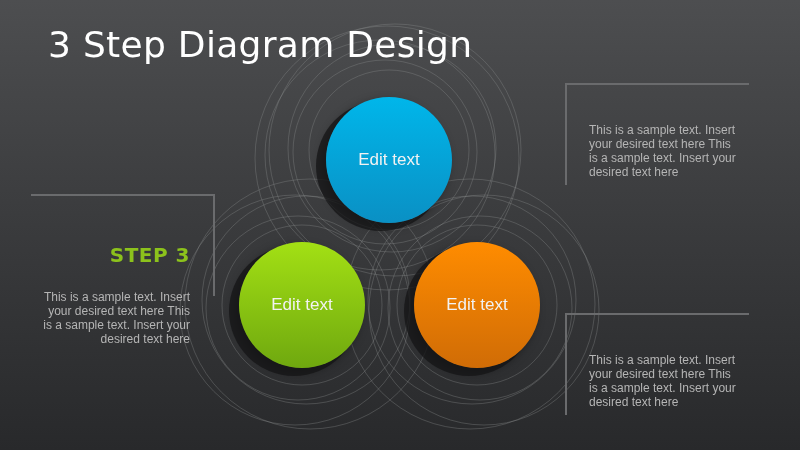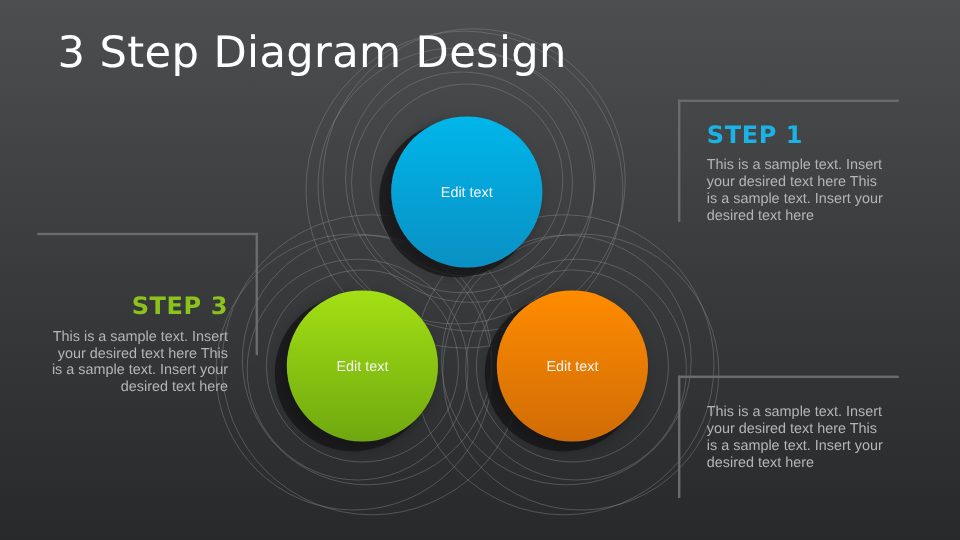--- a/index.html
+++ b/index.html
@@ -9,35 +9,35 @@
       font-family: "DejaVu Sans", sans-serif;
     }
     .title {
       position: absolute; left: 48px; top: 24px;
       font-size: 36px; color: #ffffff; font-weight: normal; letter-spacing: 0.3px;
     }
     .rings { position: absolute; left: 0; top: 0; width: 800px; height: 450px; }
     .circle {
       position: absolute; width: 126px; height: 126px; border-radius: 50%;
       display: flex; align-items: center; justify-content: center;
-      color: #f2f2f2; font-family: "Liberation Sans", sans-serif; font-size: 12px;
+      color: #f2f2f2; font-family: "Liberation Sans", sans-serif; font-size: 17px;
       box-shadow: -8px 6px 0 2px rgba(20,20,22,0.75), -4px 4px 10px rgba(0,0,0,0.4);
       cursor: text;
     }
     .c-blue { left: 326px; top: 97px; background: linear-gradient(180deg, #00b6ea 0%, #0a90c4 100%); }
     .c-green { left: 239px; top: 242px; background: linear-gradient(180deg, #a3e014 0%, #6fa80f 100%); }
     .c-orange { left: 414px; top: 242px; background: linear-gradient(180deg, #ff8c00 0%, #d06c06 100%); }
 
     .step { position: absolute; }
     .step .label {
       font-family: "DejaVu Sans", sans-serif; font-weight: bold; font-size: 20px; letter-spacing: 0.5px;
     }
     .step .desc {
       font-family: "Liberation Sans", sans-serif; font-size: 12px; color: #b5b5b5; line-height: 14px;
-      margin-top: 6px;
+      margin-top: 23px;
     }
     .s1 { left: 589px; top: 100px; width: 150px; }
     .s1 .label { color: #1ab3e6; }
     .s2 { left: 589px; top: 330px; width: 150px; }
     .s2 .label { color: #f78e1e; }
     .s3 { left: 40px; top: 211px; width: 150px; text-align: right; }
     .s3 .label { color: #8cc21c; margin-top: 32px; }
 
     .bracket { position: absolute; border-color: #6a6b6d; border-style: solid; }
     .b1 { left: 565px; top: 83px; width: 182px; height: 100px; border-width: 2px 0 0 2px; }
@@ -78,21 +78,20 @@
   <span>Edit text</span>
 </div>
 <div class="circle c-green">
   <span>Edit text</span>
 </div>
 <div class="circle c-orange">
   <span>Edit text</span>
 </div>
 
 <div class="step s1">
-  <div class="label">STEP 1</div>
   <div class="desc">This is a sample text. Insert your desired text here This is a sample text. Insert your desired text here</div>
 </div>
 <div class="step s2">
   <div class="desc">This is a sample text. Insert your desired text here This is a sample text. Insert your desired text here</div>
 </div>
 <div class="step s3">
   <div class="label">STEP 3</div>
   <div class="desc">This is a sample text. Insert your desired text here This is a sample text. Insert your desired text here</div>
 </div>
 

